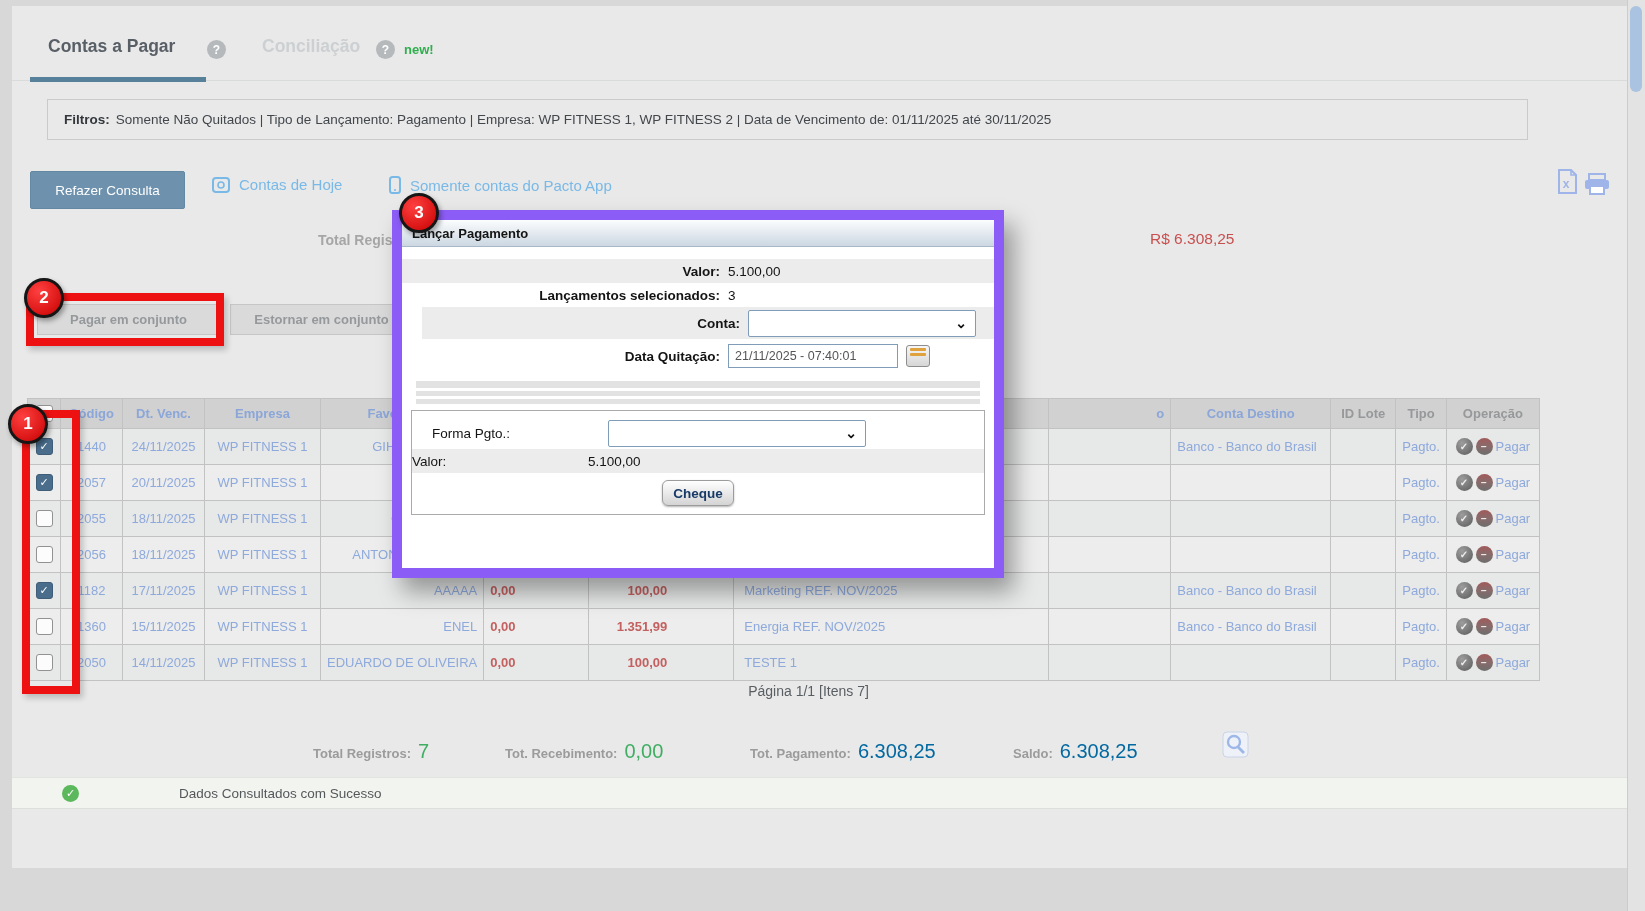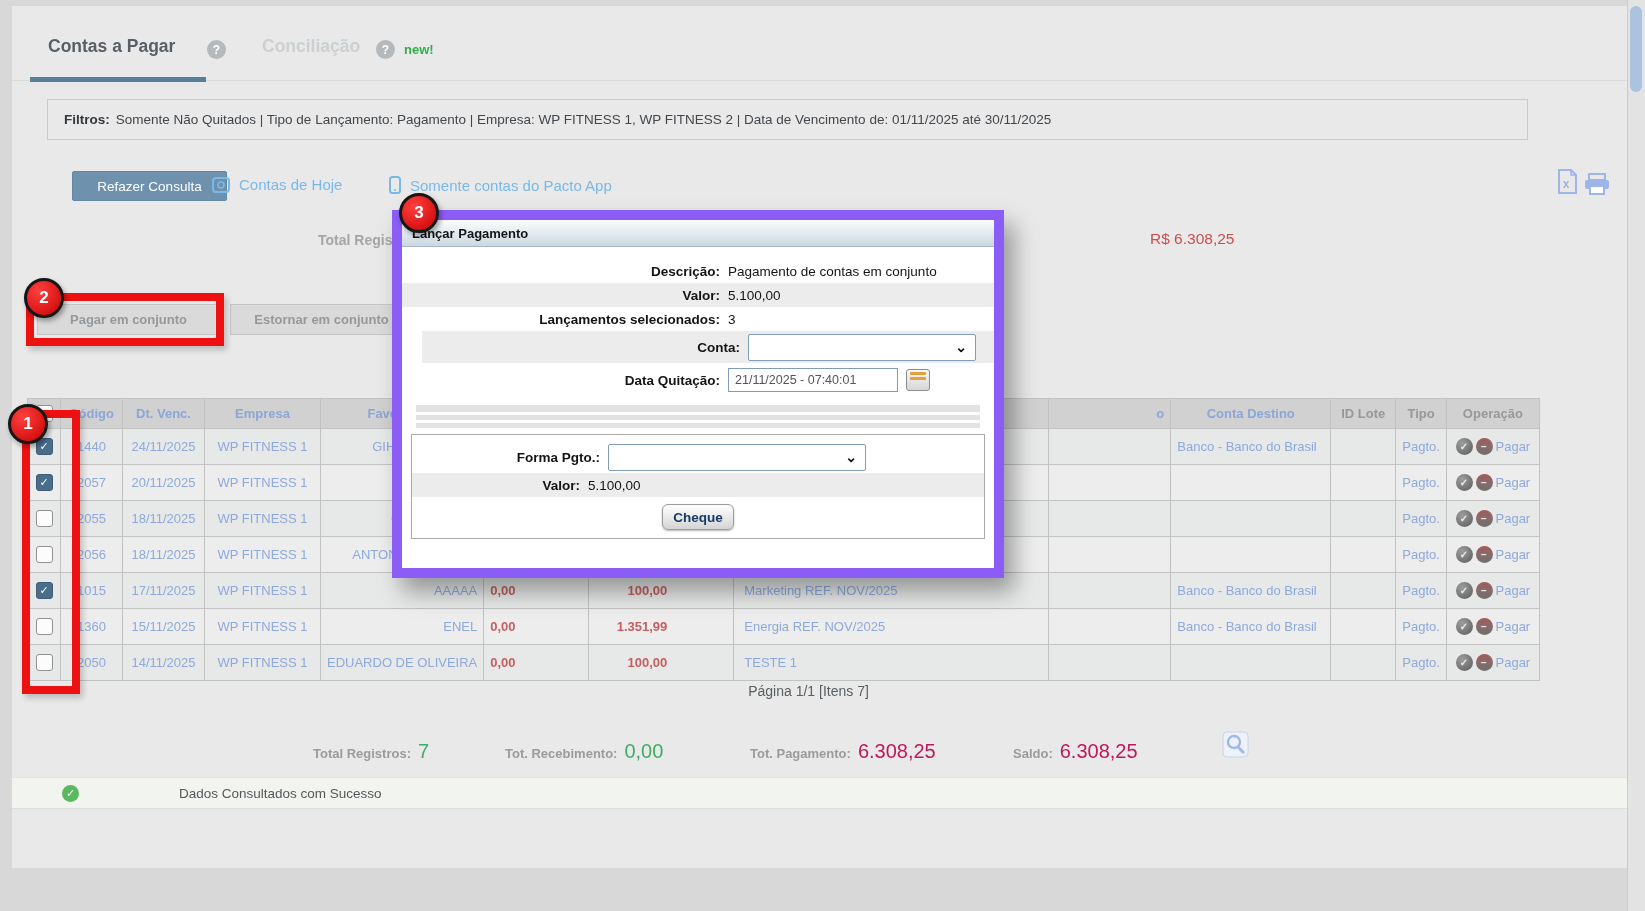--- a/index.html
+++ b/index.html
@@ -14,22 +14,22 @@
   .new-badge{position:absolute;left:404px;top:42px;font-size:13px;font-weight:bold;color:#2fae4e;}
   .tabs-divider{position:absolute;left:12px;top:80px;width:1615px;height:1px;background:#d9dada;}
   .tab-underline{position:absolute;left:30px;top:77px;width:176px;height:5px;background:#57809b;}
 
   
   .filterbox{position:absolute;left:47px;top:99px;width:1481px;height:41px;border:1px solid #c8cacb;
              display:flex;align-items:center;padding-left:16px;box-sizing:border-box;font-size:13.5px;color:#42474c;}
   .filterbox b{margin-right:6px;color:#33383d;}
 
   
-  .btn-refazer{position:absolute;left:30px;top:171px;width:155px;height:30px;background:#6e92ad;color:#fff;
-               border:1px solid #6288a3;border-radius:2px;font-size:13.5px;font-family:inherit;margin-left:42px;}
+  .btn-refazer{position:absolute;left:30px;top:171px;width:155px;height:38px;background:#6e92ad;color:#fff;
+               border:1px solid #6288a3;border-radius:2px;font-size:13.5px;font-family:inherit;}
   .tool-link{position:absolute;top:176px;display:flex;align-items:center;gap:9px;color:#79b9e7;font-size:15px;cursor:pointer;}
   .excel-ic{position:absolute;left:1556px;top:169px;}
   .print-ic{position:absolute;left:1584px;top:173px;}
 
   
   .sum-label{position:absolute;left:318px;top:232px;font-size:14px;font-weight:bold;color:#a6a6a6;white-space:nowrap;}
   .sum-amount{position:absolute;left:1150px;top:230px;font-size:15.5px;color:#c94f4f;white-space:nowrap;}
 
   
   .btn-bulk{position:absolute;top:304px;width:183px;height:31px;background:#dadada;border:1px solid #c6c6c6;
@@ -62,21 +62,21 @@
   .op-check{background:radial-gradient(circle at 35% 30%,#9d9d9d,#5a5a5a);}
   .op-minus{background:linear-gradient(180deg,#a25a5a 0%,#8a6a6a 45%,#6e6e6e 100%);}
   .op-label{color:#8ea9dc;vertical-align:middle;}
 
   .pagination{position:absolute;left:57px;top:683px;width:1503px;text-align:center;font-size:14px;color:#595e62;}
 
   
   .tot{position:absolute;top:740px;display:flex;align-items:baseline;gap:7px;white-space:nowrap;}
   .tot .lab{font-size:13px;font-weight:bold;color:#9b9b9b;}
   .tot .val{font-size:20px;}
-  .v-green{color:#3fae63;} .v-red{color:#be185d;}
+  .v-green{color:#3fae63;} .v-red{color:#0369a1;}
   .mag-ic{position:absolute;left:1222px;top:731px;}
 
   
   .statusbar{position:absolute;left:12px;top:777px;width:1615px;height:32px;background:#f2f4f0;
              border-top:1px solid #e2e4e0;border-bottom:1px solid #dddfdb;display:flex;align-items:center;box-sizing:border-box;}
   .ok-ic{width:17px;height:17px;border-radius:50%;background:#5cb85c;color:#fff;font-size:11px;line-height:17px;
          text-align:center;margin-left:50px;}
   .ok-ic::after{content:"✓";}
   .status-text{margin-left:100px;font-size:13.5px;color:#54585b;}
 
@@ -102,21 +102,21 @@
   .chevron{font-weight:bold;}
   .m-input{width:170px;height:24px;border:1px solid #7f9db9;font-size:12.5px;color:#555;padding:0 6px;
            font-family:inherit;box-sizing:border-box;margin-left:4px;}
   .cal-btn{width:24px;height:22px;margin-left:8px;border:1px solid #8d8d8d;border-radius:3px;
            background:linear-gradient(#f7f7f7,#d6d6d6);padding:2px 3px;box-sizing:border-box;}
   .cal-btn .bar{height:3px;background:#e0a23c;margin-bottom:2px;border-radius:1px;}
   .stripes{margin:8px 14px 6px 14px;}
   .stripes div{background:#e2e2e2;margin-bottom:3px;}
   .st1{height:7px;} .st2{height:5px;} .st3{height:5px;}
   .m-box{margin:0 9px;border:1px solid #aaaaaa;padding:6px 0 8px 0;}
-  .m-box .lab2{flex:0 0 168px;text-align:right;font-weight:bold;padding-right:4px;}
+  .m-box .lab2{flex:0 0 168px;text-align:left;font-weight:normal;padding-right:4px;}
   .cheque-row{display:flex;justify-content:center;margin-top:7px;}
   .btn-cheque{min-width:72px;height:26px;border-radius:6px;border:1px solid #9c9c9c;background:linear-gradient(#ffffff,#d4d4d4);
               color:#173a66;font-weight:bold;font-size:13.5px;box-shadow:0 1px 2px rgba(0,0,0,.3);font-family:inherit;}
   .m-buttons{display:flex;justify-content:center;gap:13px;margin-top:13px;}
   .btn-ok{width:58px;height:30px;background:#0f4e7c;color:#fff;font-weight:bold;font-size:14px;border:1px solid #0a3d63;
           border-radius:3px;font-family:inherit;}
   .btn-cancel{min-width:92px;height:30px;background:#cbcbcb;color:#4c4c4c;font-weight:bold;font-size:13.5px;
               border:1px solid #b5b5b5;border-radius:3px;font-family:inherit;}
 
   
@@ -266,21 +266,21 @@
             <td class="c-red ta-r pagto"></td>
             <td class="c-blue ta-l hist"></td>
             <td class="ta-l"></td>
             <td class="c-blue ta-l"></td>
             <td class="ta-c"></td>
             <td class="c-blue ta-c">Pagto.</td>
             <td class="td-op"><span class="op-ic op-check">✓</span><span class="op-ic op-minus">−</span><span class="op-label">Pagar</span></td>
           </tr>
           <tr class="r-odd">
             <td class="ta-c"><span class="cb on"></span></td>
-            <td class="c-blue ta-c">1015</td>
+            <td class="c-blue ta-c">1182</td>
             <td class="c-blue ta-c">17/11/2025</td>
             <td class="c-blue ta-c">WP FITNESS 1</td>
             <td class="c-blue ta-r">AAAAA</td>
             <td class="c-red ta-l">0,00</td>
             <td class="c-red ta-r pagto">100,00</td>
             <td class="c-blue ta-l hist">Marketing REF. NOV/2025</td>
             <td class="ta-l"></td>
             <td class="c-blue ta-l">Banco - Banco do Brasil</td>
             <td class="ta-c"></td>
             <td class="c-blue ta-c">Pagto.</td>
@@ -349,24 +349,20 @@
     <span class="status-text">Dados Consultados com Sucesso</span>
   </div>
 
   <div class="sb">
     <div class="sb-thumb"></div>
   </div>
 
   <div class="modal">
     <div class="m-title">Lançar Pagamento</div>
     <div class="m-body">
-      <div class="m-row">
-        <span class="lab">Descrição:</span>
-        <span class="val">Pagamento de contas em conjunto</span>
-      </div>
       <div class="m-row alt">
         <span class="lab">Valor:</span>
         <span class="val">5.100,00</span>
       </div>
       <div class="m-row">
         <span class="lab">Lançamentos selecionados:</span>
         <span class="val">3</span>
       </div>
       <div class="m-row alt h32">
         <span class="lab">Conta:</span>

